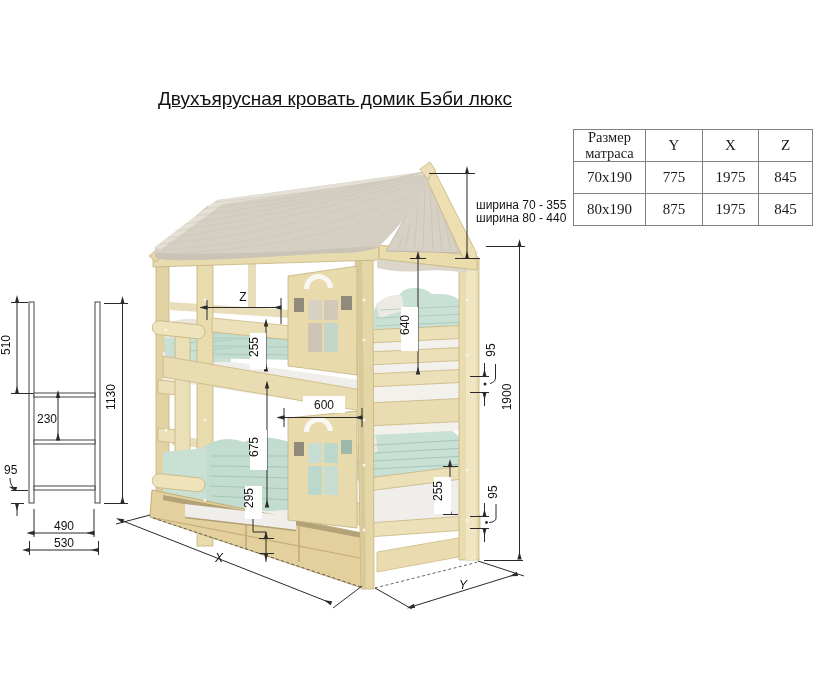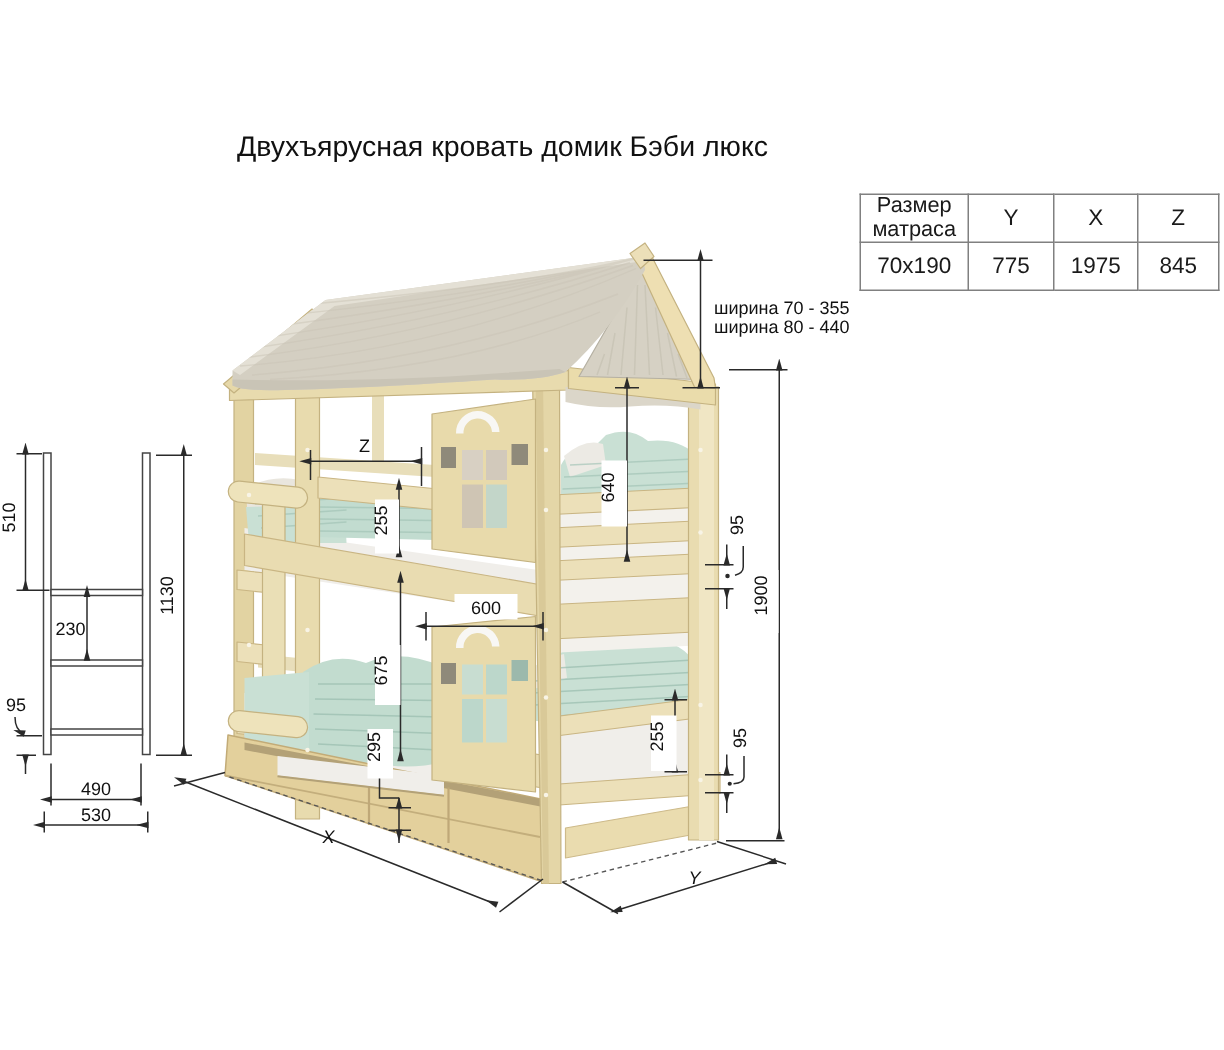--- a/index.html
+++ b/index.html
@@ -1,20 +1,20 @@
 <!DOCTYPE html>
 <html><head>
 <meta charset="utf-8">
 <style>
   html,body{margin:0;padding:0;background:#fff;}
   #page{position:relative;width:816px;height:700px;background:#fff;overflow:hidden;
         font-family:"Liberation Sans", sans-serif;}
   #title{position:absolute;left:0;top:88px;width:670px;text-align:center;
-         font-size:19px;color:#111;}
-  #tbl{position:absolute;left:573px;top:129px;border-collapse:collapse;table-layout:fixed;}
+         font-size:19px;color:#111;text-decoration:underline;}
+  #tbl{position:absolute;left:573px;top:129px;border-collapse:collapse;table-layout:fixed;font-family:Liberation Serif, serif;}
   #tbl td{border:1px solid #808080;text-align:center;vertical-align:middle;
           font-size:15px;color:#1a1a1a;padding:0;height:31px;}
   #tbl td.h{font-size:14.5px;line-height:15.5px;}
   svg{position:absolute;left:0;top:0;}
   .dim{stroke:#2a2a2a;stroke-width:1;fill:none;}
   .lbl{font-size:12px;fill:#111;}
   .lblbg{fill:#fff;}
 </style>
 </head>
 <body>
@@ -33,20 +33,26 @@
           <td>Y</td>
           <td>X</td>
           <td>Z</td>
         </tr>
     <tr>
           <td>70x190</td>
           <td>775</td>
           <td>1975</td>
           <td>845</td>
         </tr>
+    <tr>
+          <td>80x190</td>
+          <td>875</td>
+          <td>1975</td>
+          <td>845</td>
+        </tr>
   </tbody>
     </table>
   <svg width="816" height="700" viewBox="0 0 816 700">
     <defs>
       <marker id="ar" orient="auto" markerWidth="10" markerHeight="6" refX="7.5" refY="3" markerUnits="userSpaceOnUse">
         <path d="M0,3 L8,0.8 L8,5.2 Z" fill="#2a2a2a"></path>
       </marker>
       <clipPath id="canopyclip">
         <path d="M155,247 L217,200 L429,171 L430,180 Q408,220 377,248 Q360,254 330,253 Q240,259 190,260 Q162,261 155,257 Z"></path>
       </clipPath>

